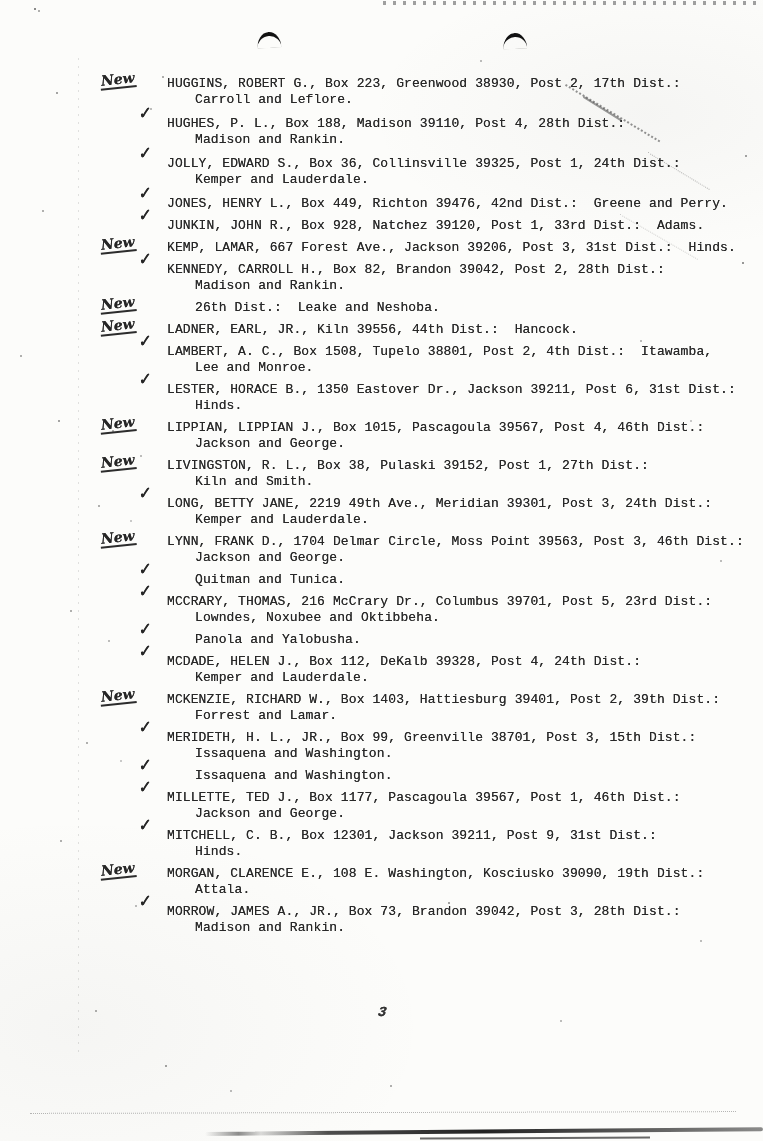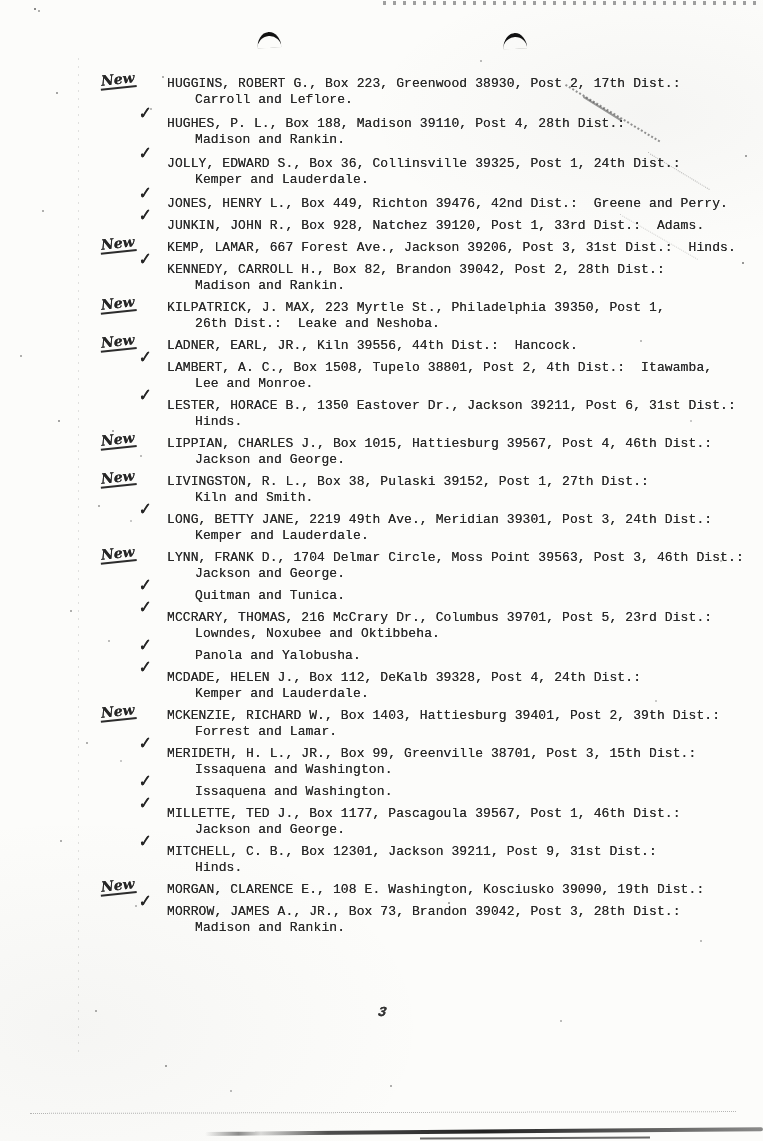--- a/index.html
+++ b/index.html
@@ -159,21 +159,20 @@
   </div>
 
   <div class="entry">
     <span class="marker marker-check">✓</span>
     <div class="line l1">KENNEDY, CARROLL H., Box 82, Brandon 39042, Post 2, 28th Dist.:</div>
     <div class="line cont l2">Madison and Rankin.</div>
   </div>
 
   <div class="entry">
     <span class="marker marker-new">New</span>
-    <div class="line l1">KILPATRICK, J. MAX, 223 Myrtle St., Philadelphia 39350, Post 1,</div>
     <div class="line cont l2">26th Dist.:  Leake and Neshoba.</div>
   </div>
 
   <div class="entry">
     <span class="marker marker-new">New</span>
     <div class="line l1">LADNER, EARL, JR., Kiln 39556, 44th Dist.:  Hancock.</div>
 
   </div>
 
   <div class="entry">
@@ -183,21 +182,21 @@
   </div>
 
   <div class="entry">
     <span class="marker marker-check">✓</span>
     <div class="line l1">LESTER, HORACE B., 1350 Eastover Dr., Jackson 39211, Post 6, 31st Dist.:</div>
     <div class="line cont l2">Hinds.</div>
   </div>
 
   <div class="entry">
     <span class="marker marker-new">New</span>
-    <div class="line l1">LIPPIAN, CHARLES J., Box 1015, Hattiesburg 39567, Post 4, 46th Dist.:</div>
+    <div class="line l1">LIPPIAN, LIPPIAN J., Box 1015, Pascagoula 39567, Post 4, 46th Dist.:</div>
     <div class="line cont l2">Jackson and George.</div>
   </div>
 
   <div class="entry">
     <span class="marker marker-new">New</span>
     <div class="line l1">LIVINGSTON, R. L., Box 38, Pulaski 39152, Post 1, 27th Dist.:</div>
     <div class="line cont l2">Kiln and Smith.</div>
   </div>
 
   <div class="entry">
@@ -259,20 +258,21 @@
 
   <div class="entry">
     <span class="marker marker-check">✓</span>
     <div class="line l1">MITCHELL, C. B., Box 12301, Jackson 39211, Post 9, 31st Dist.:</div>
     <div class="line cont l2">Hinds.</div>
   </div>
 
   <div class="entry">
     <span class="marker marker-new">New</span>
     <div class="line l1">MORGAN, CLARENCE E., 108 E. Washington, Kosciusko 39090, 19th Dist.:</div>
+    <div class="line cont l2">Attala.</div>
   </div>
 
   <div class="entry">
     <span class="marker marker-check">✓</span>
     <div class="line l1">MORROW, JAMES A., JR., Box 73, Brandon 39042, Post 3, 28th Dist.:</div>
     <div class="line cont l2">Madison and Rankin.</div>
   </div>
 </div>
 
   <div class="page-number">3</div>

